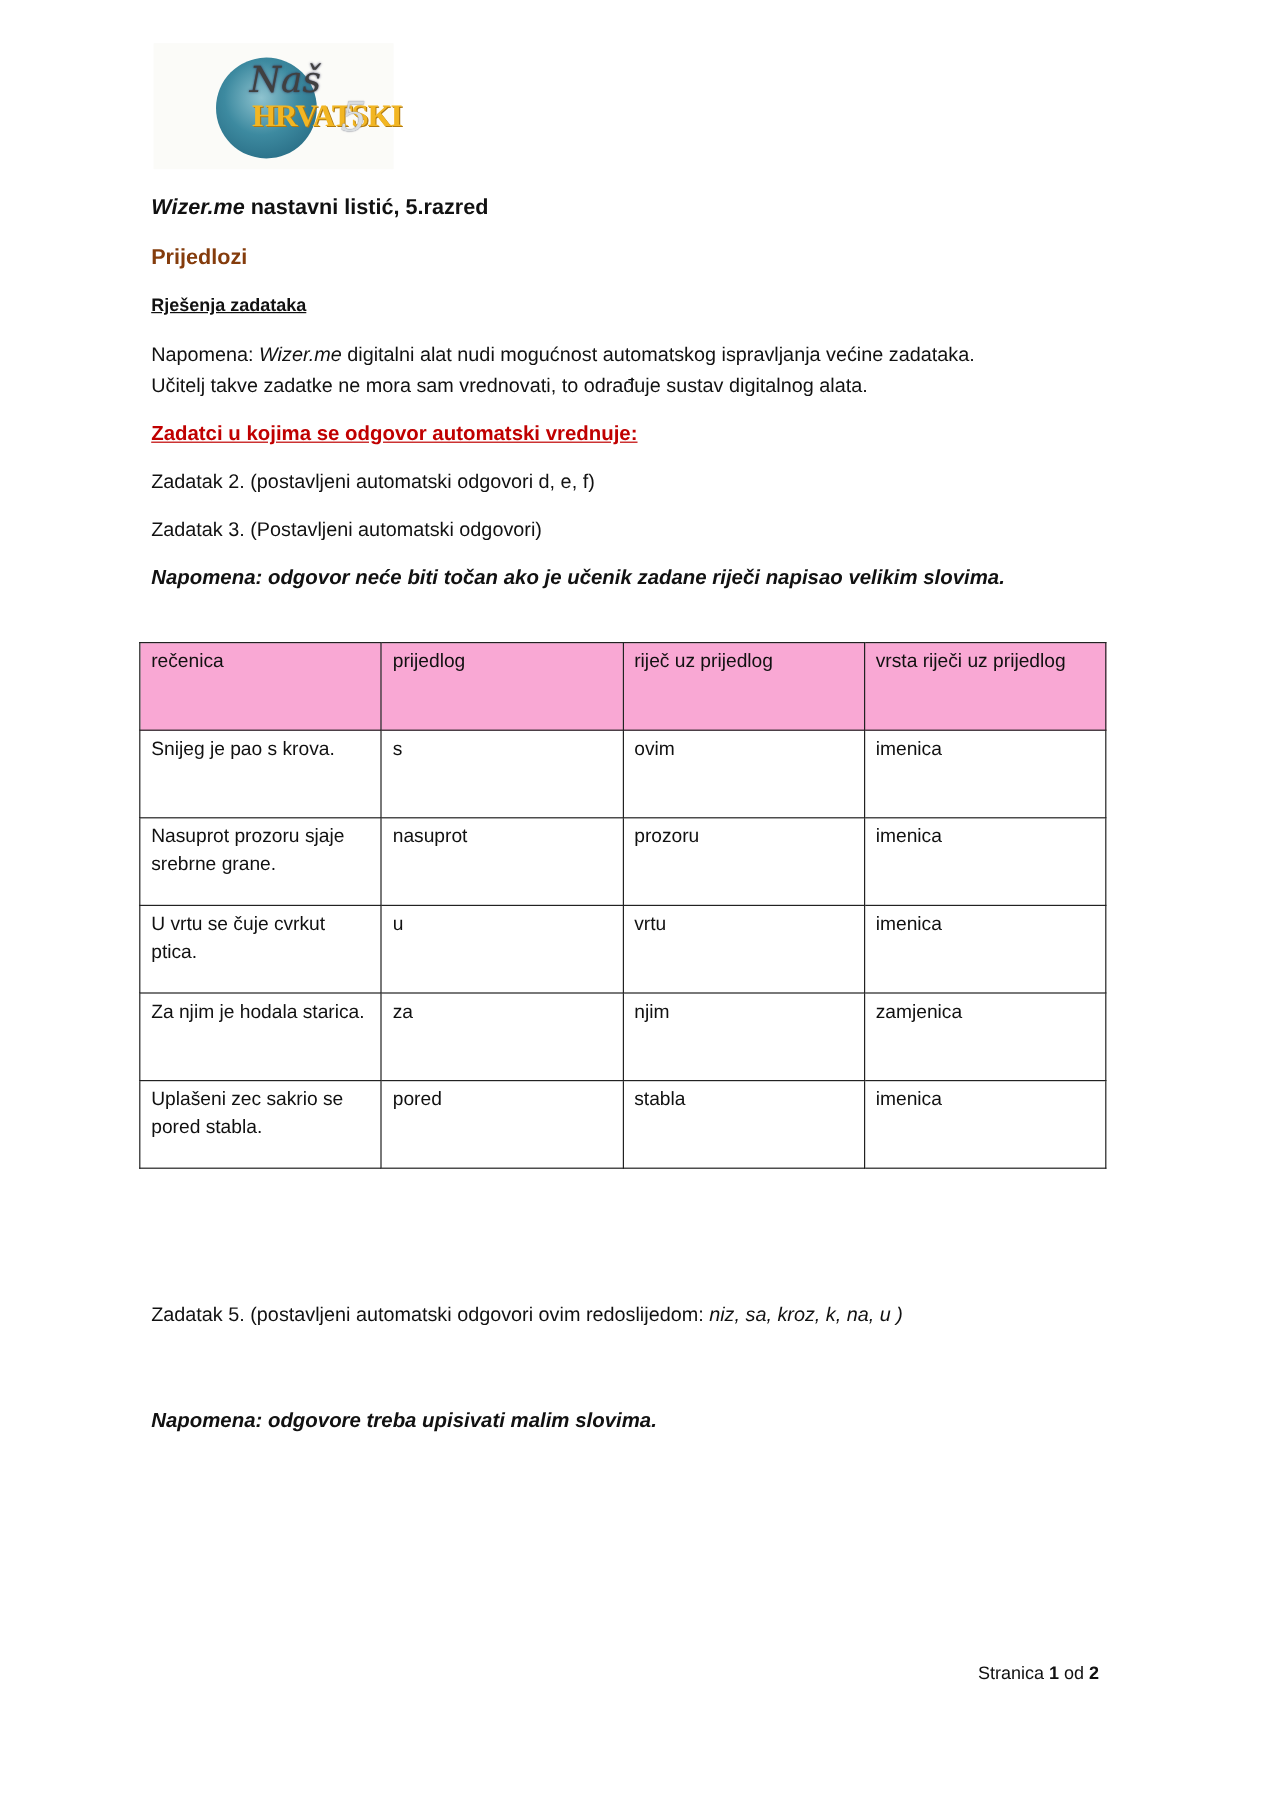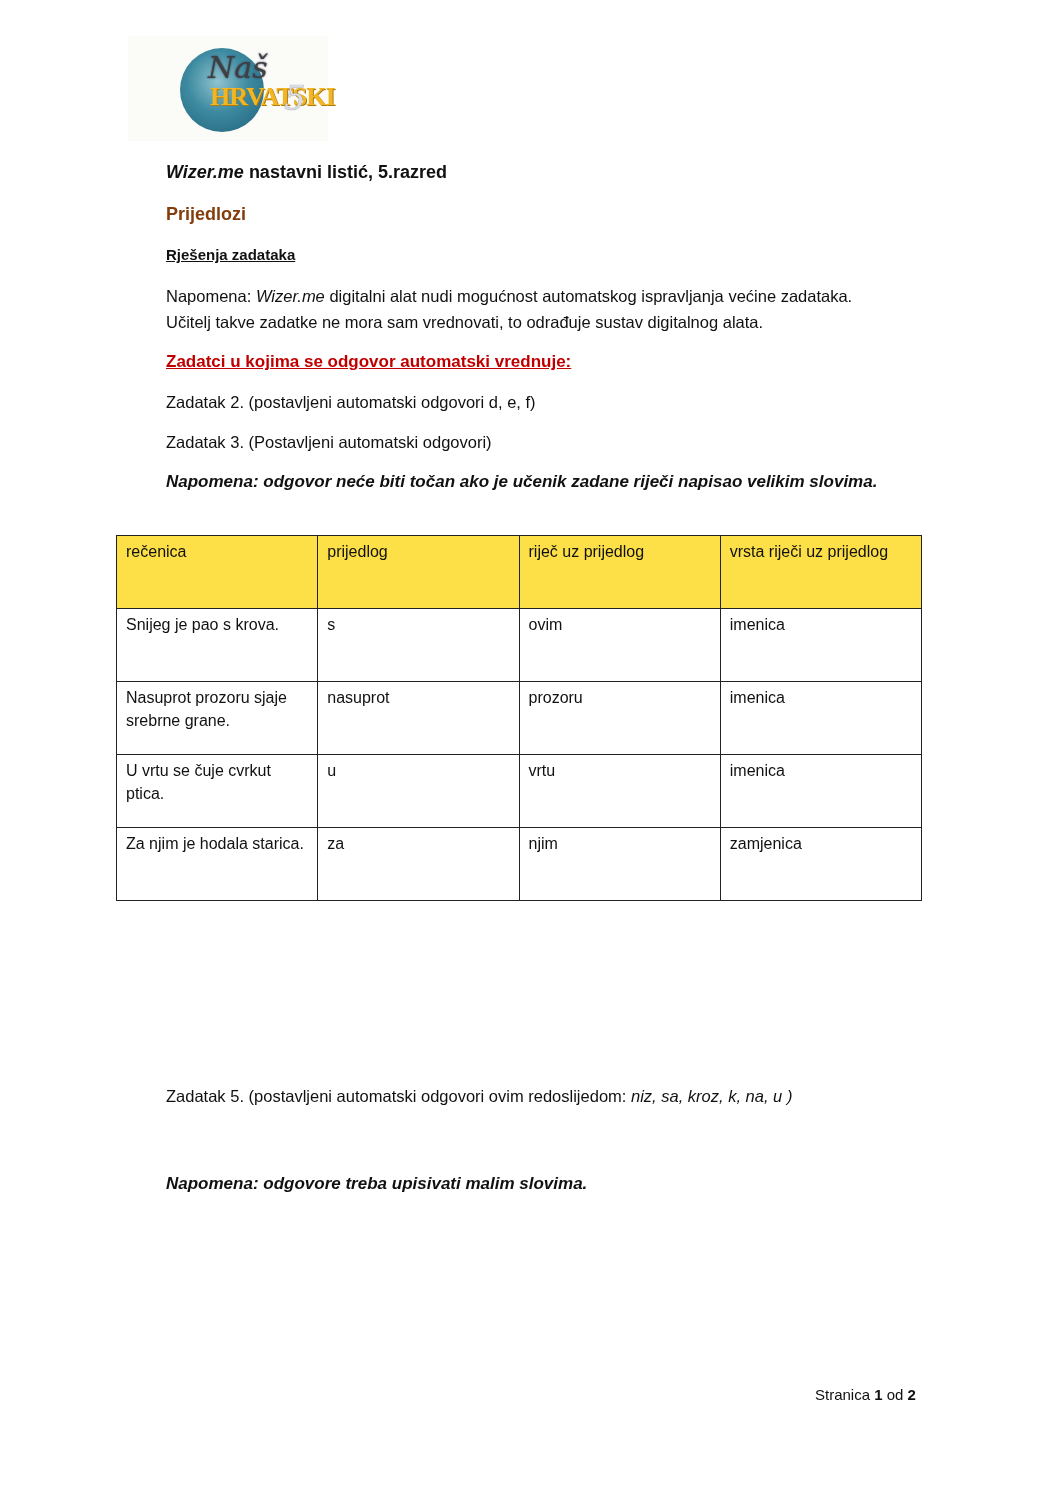--- a/index.html
+++ b/index.html
@@ -20,42 +20,42 @@
     font-size: 30px; color: #404040; text-shadow: 0 0 2px #335;
   }
   .logo .hrv {
     position: absolute; left: 44px; top: 46px; font-family: Liberation Serif, serif; font-weight: bold;
     font-size: 26px; color: #f2b623; letter-spacing: -1px; text-shadow: 1px 1px 0 #b07a10; margin-left: 38px;
   }
   .logo .five {
     position: absolute; left: 156px; top: 42px; font-family: "DejaVu Serif", serif; font-style: italic;
     font-size: 34px; color: #d9dde0; text-shadow: 0 0 1px #667;
   }
-  .p { position: absolute; left: 126px; font-size: 16.5px; line-height: 24px; white-space: nowrap; margin-left: 40px; }
+  .p { position: absolute; left: 126px; font-size: 16.5px; line-height: 24px; white-space: nowrap; }
   .title { top: 160px; font-size: 18px; font-weight: bold; }
   .title i { font-style: italic; }
   .h-brown { top: 202px; font-size: 18px; font-weight: bold; color: #843c0c; }
   .h-under { top: 243px; font-size: 15px; font-weight: bold; text-decoration: underline; }
   .note1 { top: 284px; }
   .note2 { top: 310px; }
   .red { top: 350px; font-weight: bold; color: #c00000; text-decoration: underline; font-size: 17px; }
   .z2 { top: 390px; }
   .z3 { top: 430px; }
   .nb1 { top: 470px; font-weight: bold; font-style: italic; font-size: 17px; }
   .z5 { top: 1084px; }
   .nb2 { top: 1172px; font-weight: bold; font-style: italic; font-size: 17px; }
   table {
     position: absolute; left: 116px; top: 535px; width: 806px; border-collapse: collapse;
     font-size: 16px; table-layout: fixed;
   }
   td {
     border: 1.5px solid #222; vertical-align: top; padding: 4px 9px; height: 64px;
     line-height: 23px;
   }
-  tr.head td { background: #fde047; }
+  tr.head td { background: #f9a8d4; }
   .footer { position: absolute; left: 815px; top: 1386px; font-size: 15px; }
   .footer b { font-weight: bold; }
 </style>
 </head>
 <body>
 
 <div class="logo">
   <div class="globe"></div>
   <span class="nas">Naš</span>
   <span class="hrv">HRVATSKI</span>
@@ -100,19 +100,25 @@
     <td>u</td>
     <td>vrtu</td>
     <td>imenica</td>
   </tr>
   <tr>
     <td>Za njim je hodala starica.</td>
     <td>za</td>
     <td>njim</td>
     <td>zamjenica</td>
   </tr>
+  <tr>
+    <td>Uplašeni zec sakrio se pored stabla.</td>
+    <td>pored</td>
+    <td>stabla</td>
+    <td>imenica</td>
+  </tr>
 </tbody>
   </table>
 
 <div class="p z5"><span>Zadatak 5. (postavljeni automatski odgovori ovim redoslijedom: </span><i>niz, sa, kroz, k, na, u )</i></div>
 <div class="p nb2">Napomena: odgovore treba upisivati malim slovima.</div>
 
 <div class="footer"><span>Stranica </span><b>1</b><span> od </span><b>2</b></div>
 
 </body></html>

